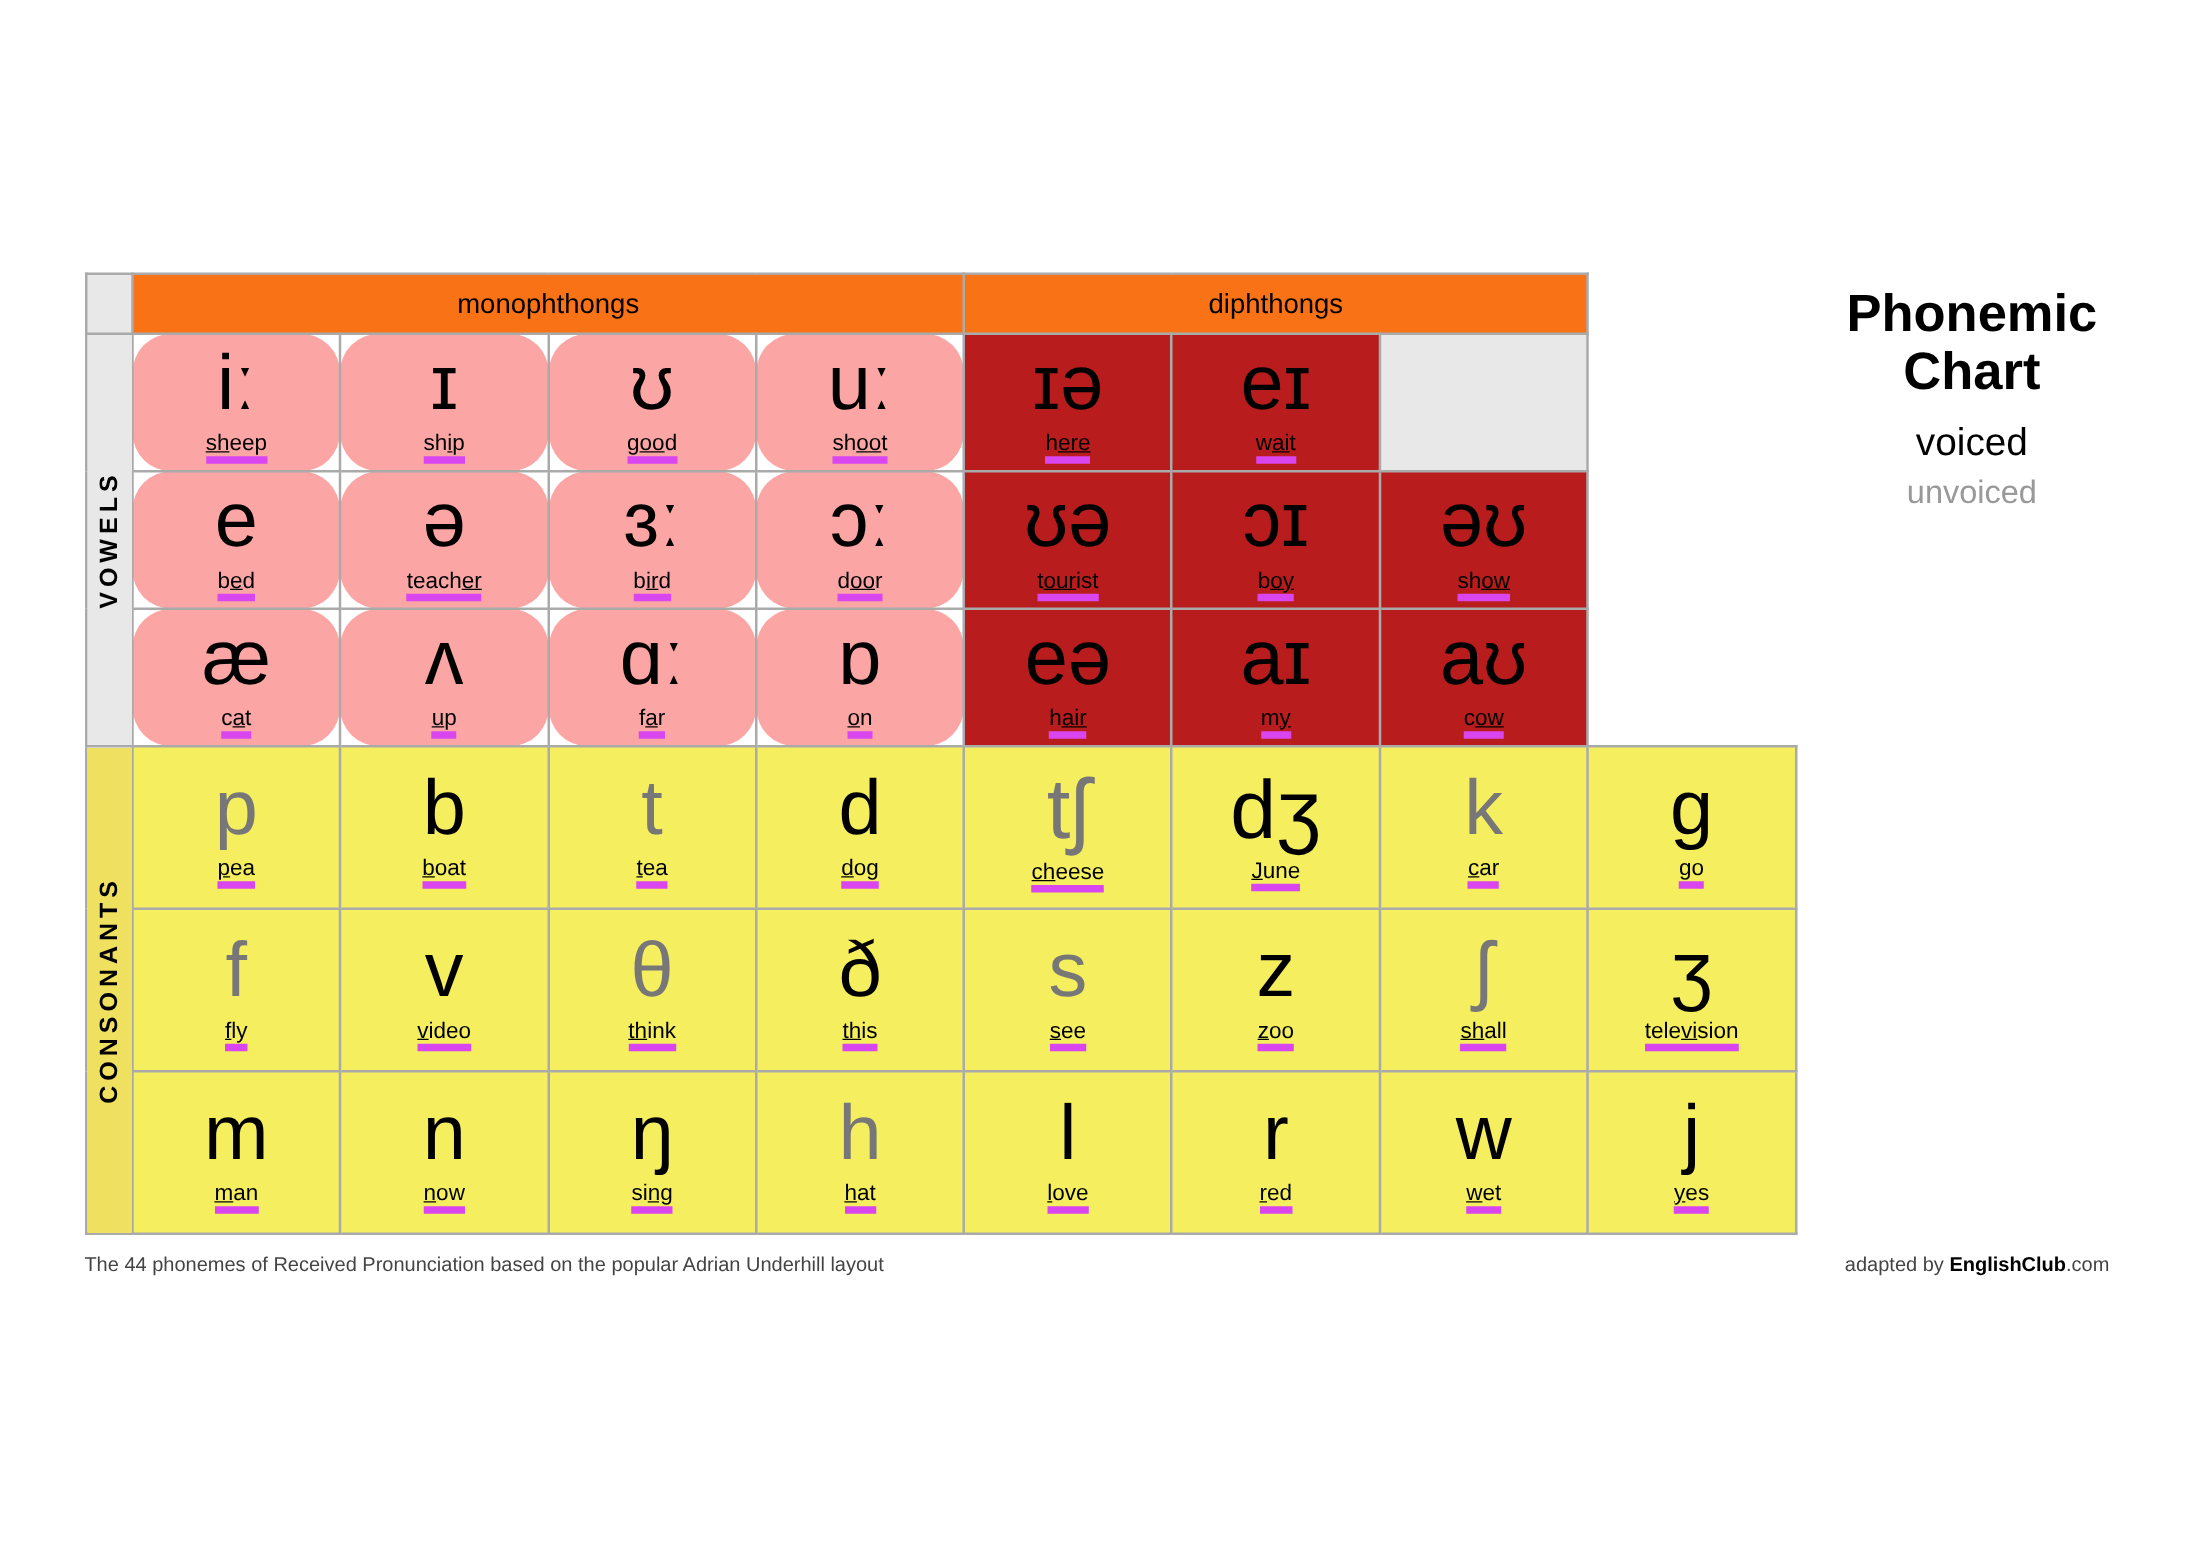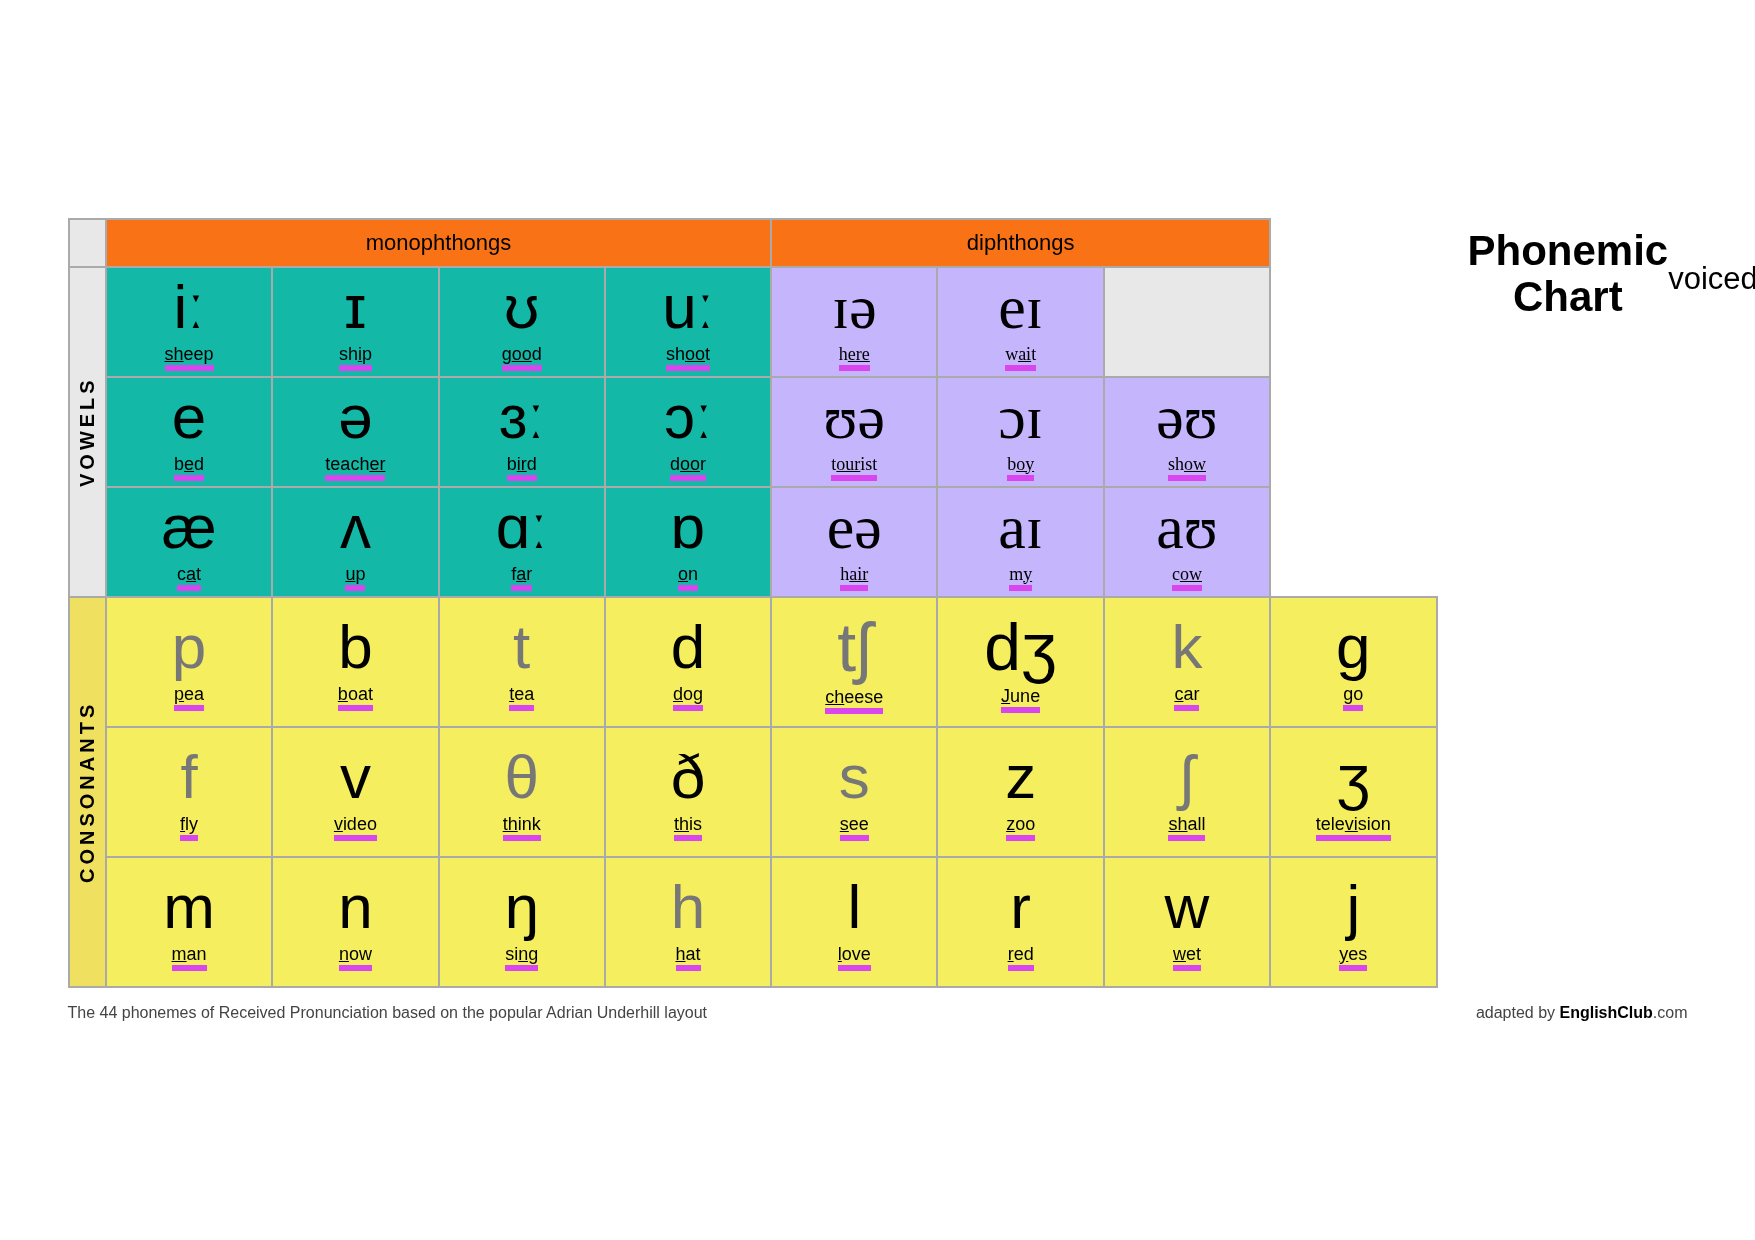--- a/index.html
+++ b/index.html
@@ -21,21 +21,21 @@
       display: flex;
       gap: 30px;
       align-items: flex-start;
     }
     .chart-container {
       flex: 1;
     }
     .title-panel {
       width: 220px;
       display: flex;
-      flex-direction: row;
+      flex-direction: column;
       align-items: center;
       padding-top: 10px;
     }
     .phonemic-title {
       font-size: 42px;
       font-weight: 900;
       text-align: center;
       line-height: 1.1;
       color: #000;
       margin-bottom: 16px;
@@ -81,30 +81,30 @@
       background: #fff;
       font-size: 22px;
       font-weight: normal;
       color: #000;
       padding: 10px;
       border: 2px solid #aaa;
     }
 
     
     .vowel-cell {
-      background: #14b8a6;
+      background: #fca5a5;
       width: 160px;
       height: 110px;
+      border-radius: 31px;
     }
     
     .diphthong-cell {
-      background: #c4b5fd;
+      background: #b91c1c;
       width: 160px;
       height: 110px;
-      font-family: Liberation Serif, serif;
     }
     
     .consonant-cell {
       background: #f5ef60;
       width: 160px;
       height: 130px;
     }
 
     .phoneme-symbol {
       font-size: 62px;

